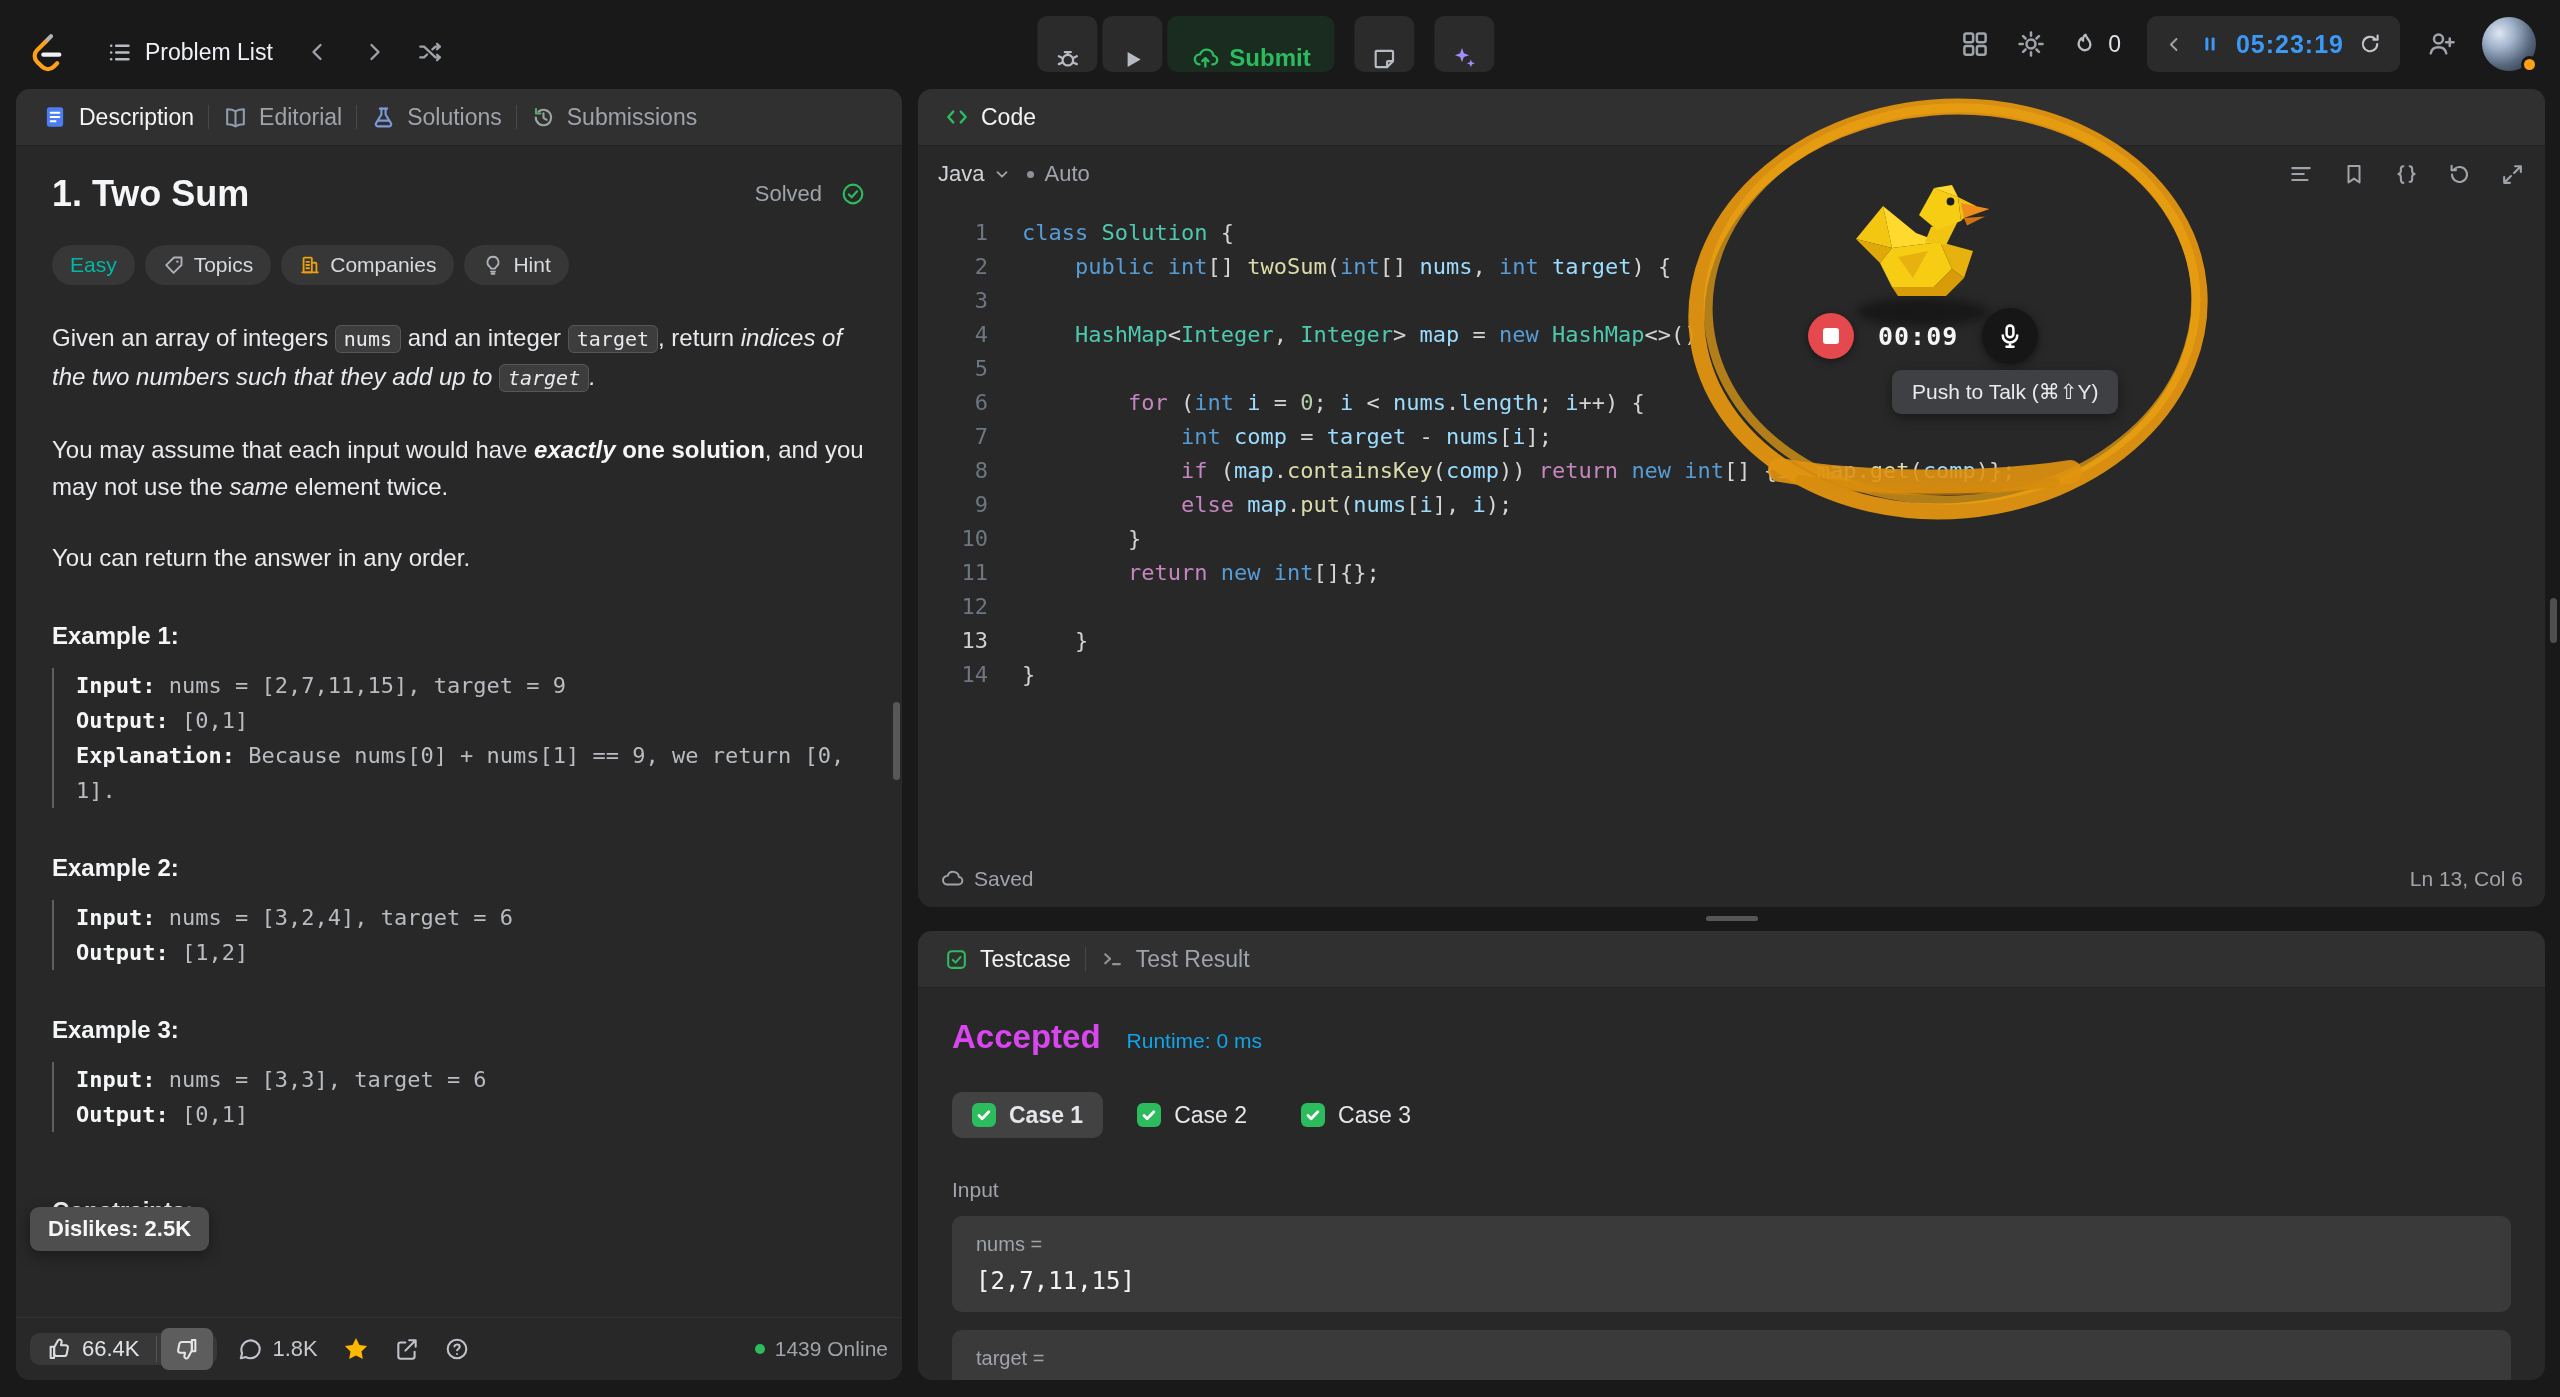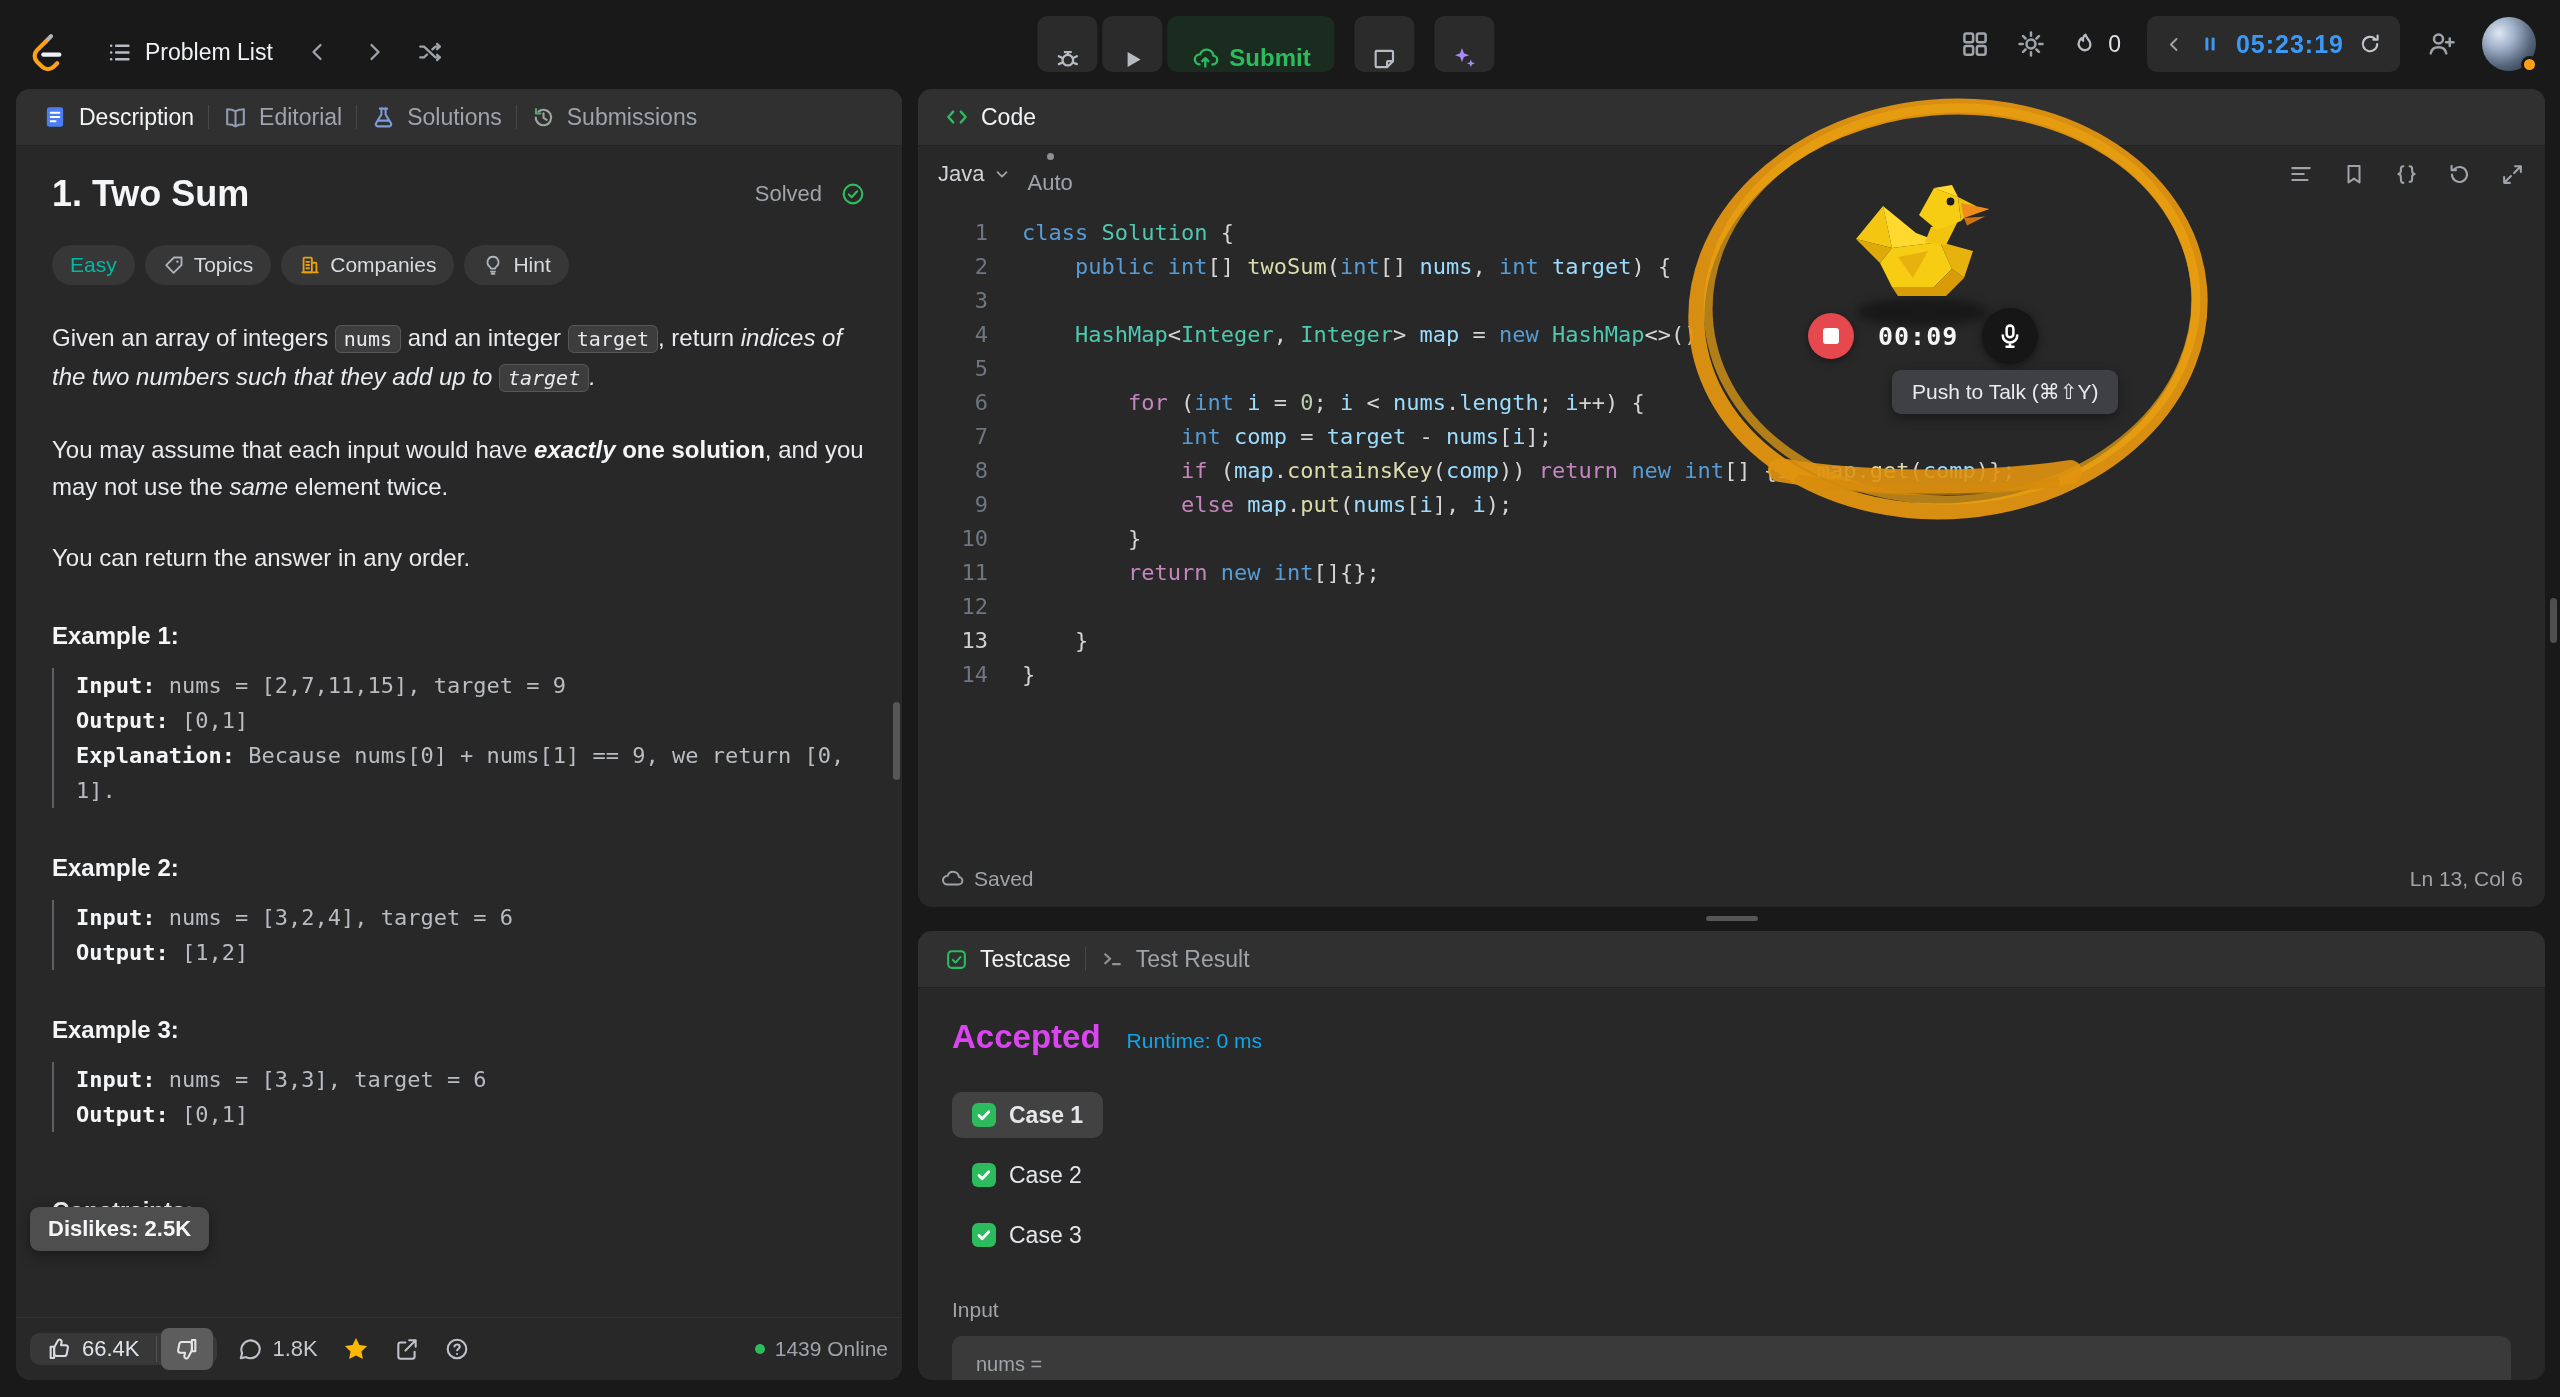--- a/index.html
+++ b/index.html
@@ -63,39 +63,39 @@
 .dislike-seg{width:52px;height:42px;margin:0 4px;border-radius:8px;background:#5d5d5d;display:flex;align-items:center;justify-content:center;cursor:pointer;color:#e6e6e6;}
 .foot-item{display:flex;align-items:center;gap:10px;color:#c6c9ce;font-size:22px;cursor:pointer;padding:0 4px;}
 .online{margin-left:auto;display:flex;align-items:center;gap:10px;color:#9fa3aa;font-size:21px;}
 .online-dot{width:10px;height:10px;border-radius:50%;background:#2cbb5d;}
 .left-scrollthumb{position:absolute;right:2px;top:613px;width:7px;height:78px;border-radius:4px;background:#575757;}
 
 
 #code-panel{left:918px;top:89px;width:1627px;height:818px;}
 .code-toolbar{height:56px;display:flex;align-items:center;padding:0 20px;gap:16px;color:#b4b8bd;}
 .lang{display:flex;align-items:center;gap:9px;font-size:22px;color:#cfd2d6;cursor:pointer;}
-.auto{display:flex;align-items:center;gap:10px;font-size:22px;color:#9fa3aa;cursor:pointer;flex-direction:column;}
+.auto{display:flex;align-items:center;gap:10px;font-size:22px;color:#9fa3aa;cursor:pointer;}
 .auto-dot{width:7px;height:7px;border-radius:50%;background:#8d9096;}
 .toolbar-icons{margin-left:auto;display:flex;align-items:center;gap:28px;color:#9fa3aa;}
 .toolbar-icons .icon{cursor:pointer;}
 .editor{position:absolute;top:113px;bottom:57px;left:0;right:0;display:flex;overflow:hidden;font-family:"DejaVu Sans Mono",monospace;font-size:22px;line-height:34px;padding-top:14px;}
 .gutter{width:70px;text-align:right;color:#6e7681;flex:none;}
 .gutter-num.active{color:#cdd0d4;}
 .code-col{padding-left:34px;white-space:pre;color:#d4d4d4;}
 .tok-k{color:#569cd6;}.tok-c{color:#c586c0;}.tok-ty{color:#4ec9b0;}.tok-fn{color:#dcdcaa;}.tok-v{color:#9cdcfe;}.tok-n{color:#b5cea8;}.tok-p{color:#d4d4d4;}
 .editor-foot{position:absolute;left:0;right:0;bottom:0;height:57px;display:flex;align-items:center;padding:0 22px;color:#9fa3aa;font-size:21px;gap:10px;}
 .cursor-pos{margin-left:auto;}
 
 
 #test-panel{left:918px;top:931px;width:1627px;height:449px;}
 .test-body{padding:30px 34px 0;}
 .result-row{display:flex;align-items:baseline;gap:26px;}
 .accepted{font-size:33px;font-weight:700;color:#d946ef;}
 .runtime{font-size:21px;color:#0ea5e9;}
-.case-row{display:flex;align-items:flex-start;gap:14px;margin-top:36px;flex-direction:column;}
+.case-row{display:flex;align-items:center;gap:14px;margin-top:36px;}
 .case-chip{display:flex;align-items:center;gap:13px;height:46px;padding:0 20px;border-radius:10px;font-size:23px;color:#e4e6ea;cursor:pointer;}
 .case-chip.active{background:rgba(255,255,255,0.12);font-weight:600;}
 .case-check{width:24px;height:24px;border-radius:6px;background:#2cbb5d;display:inline-flex;flex:none;}
 .input-label{margin-top:40px;font-size:21px;color:#9fa3aa;}
 .field-box{margin-top:14px;background:#3a3a3a;border-radius:10px;padding:17px 24px;cursor:text;}
 .field-box + .field-box{margin-top:18px;}
 .field-name{font-size:20px;color:#9fa3aa;}
 .field-value{margin-top:11px;font-family:"DejaVu Sans Mono",monospace;font-size:24px;color:#f2f3f5;}
 
 

